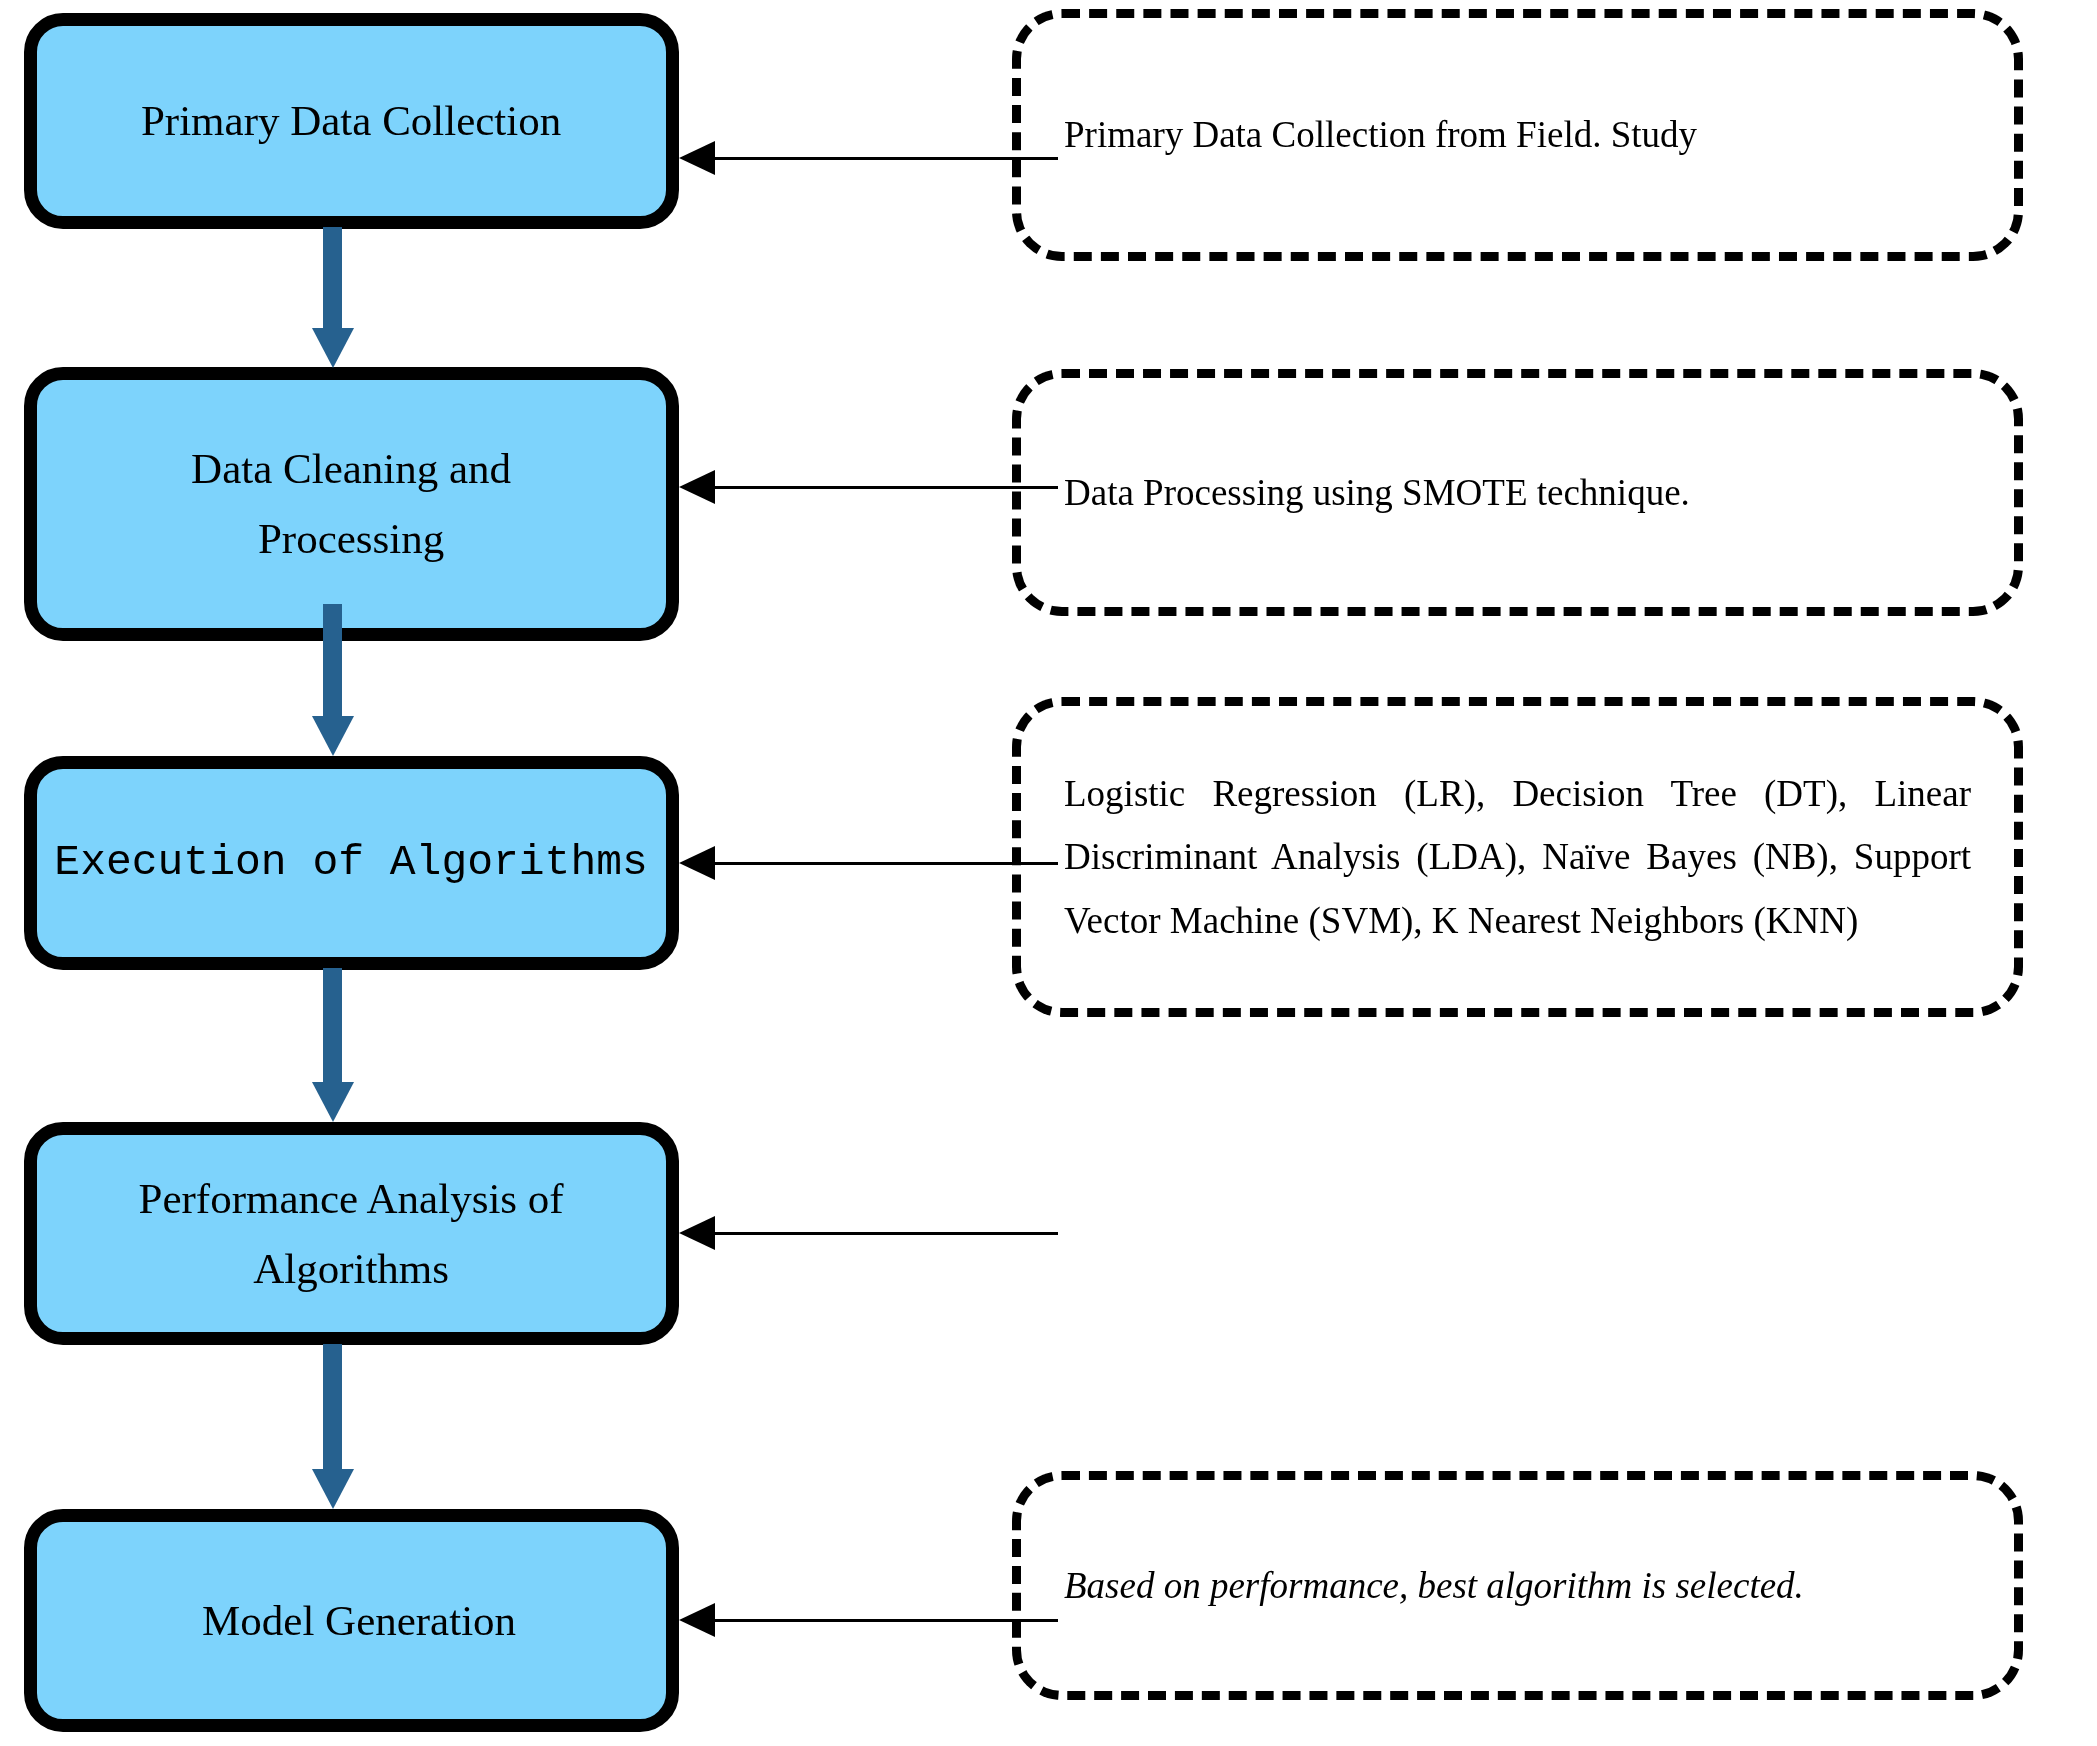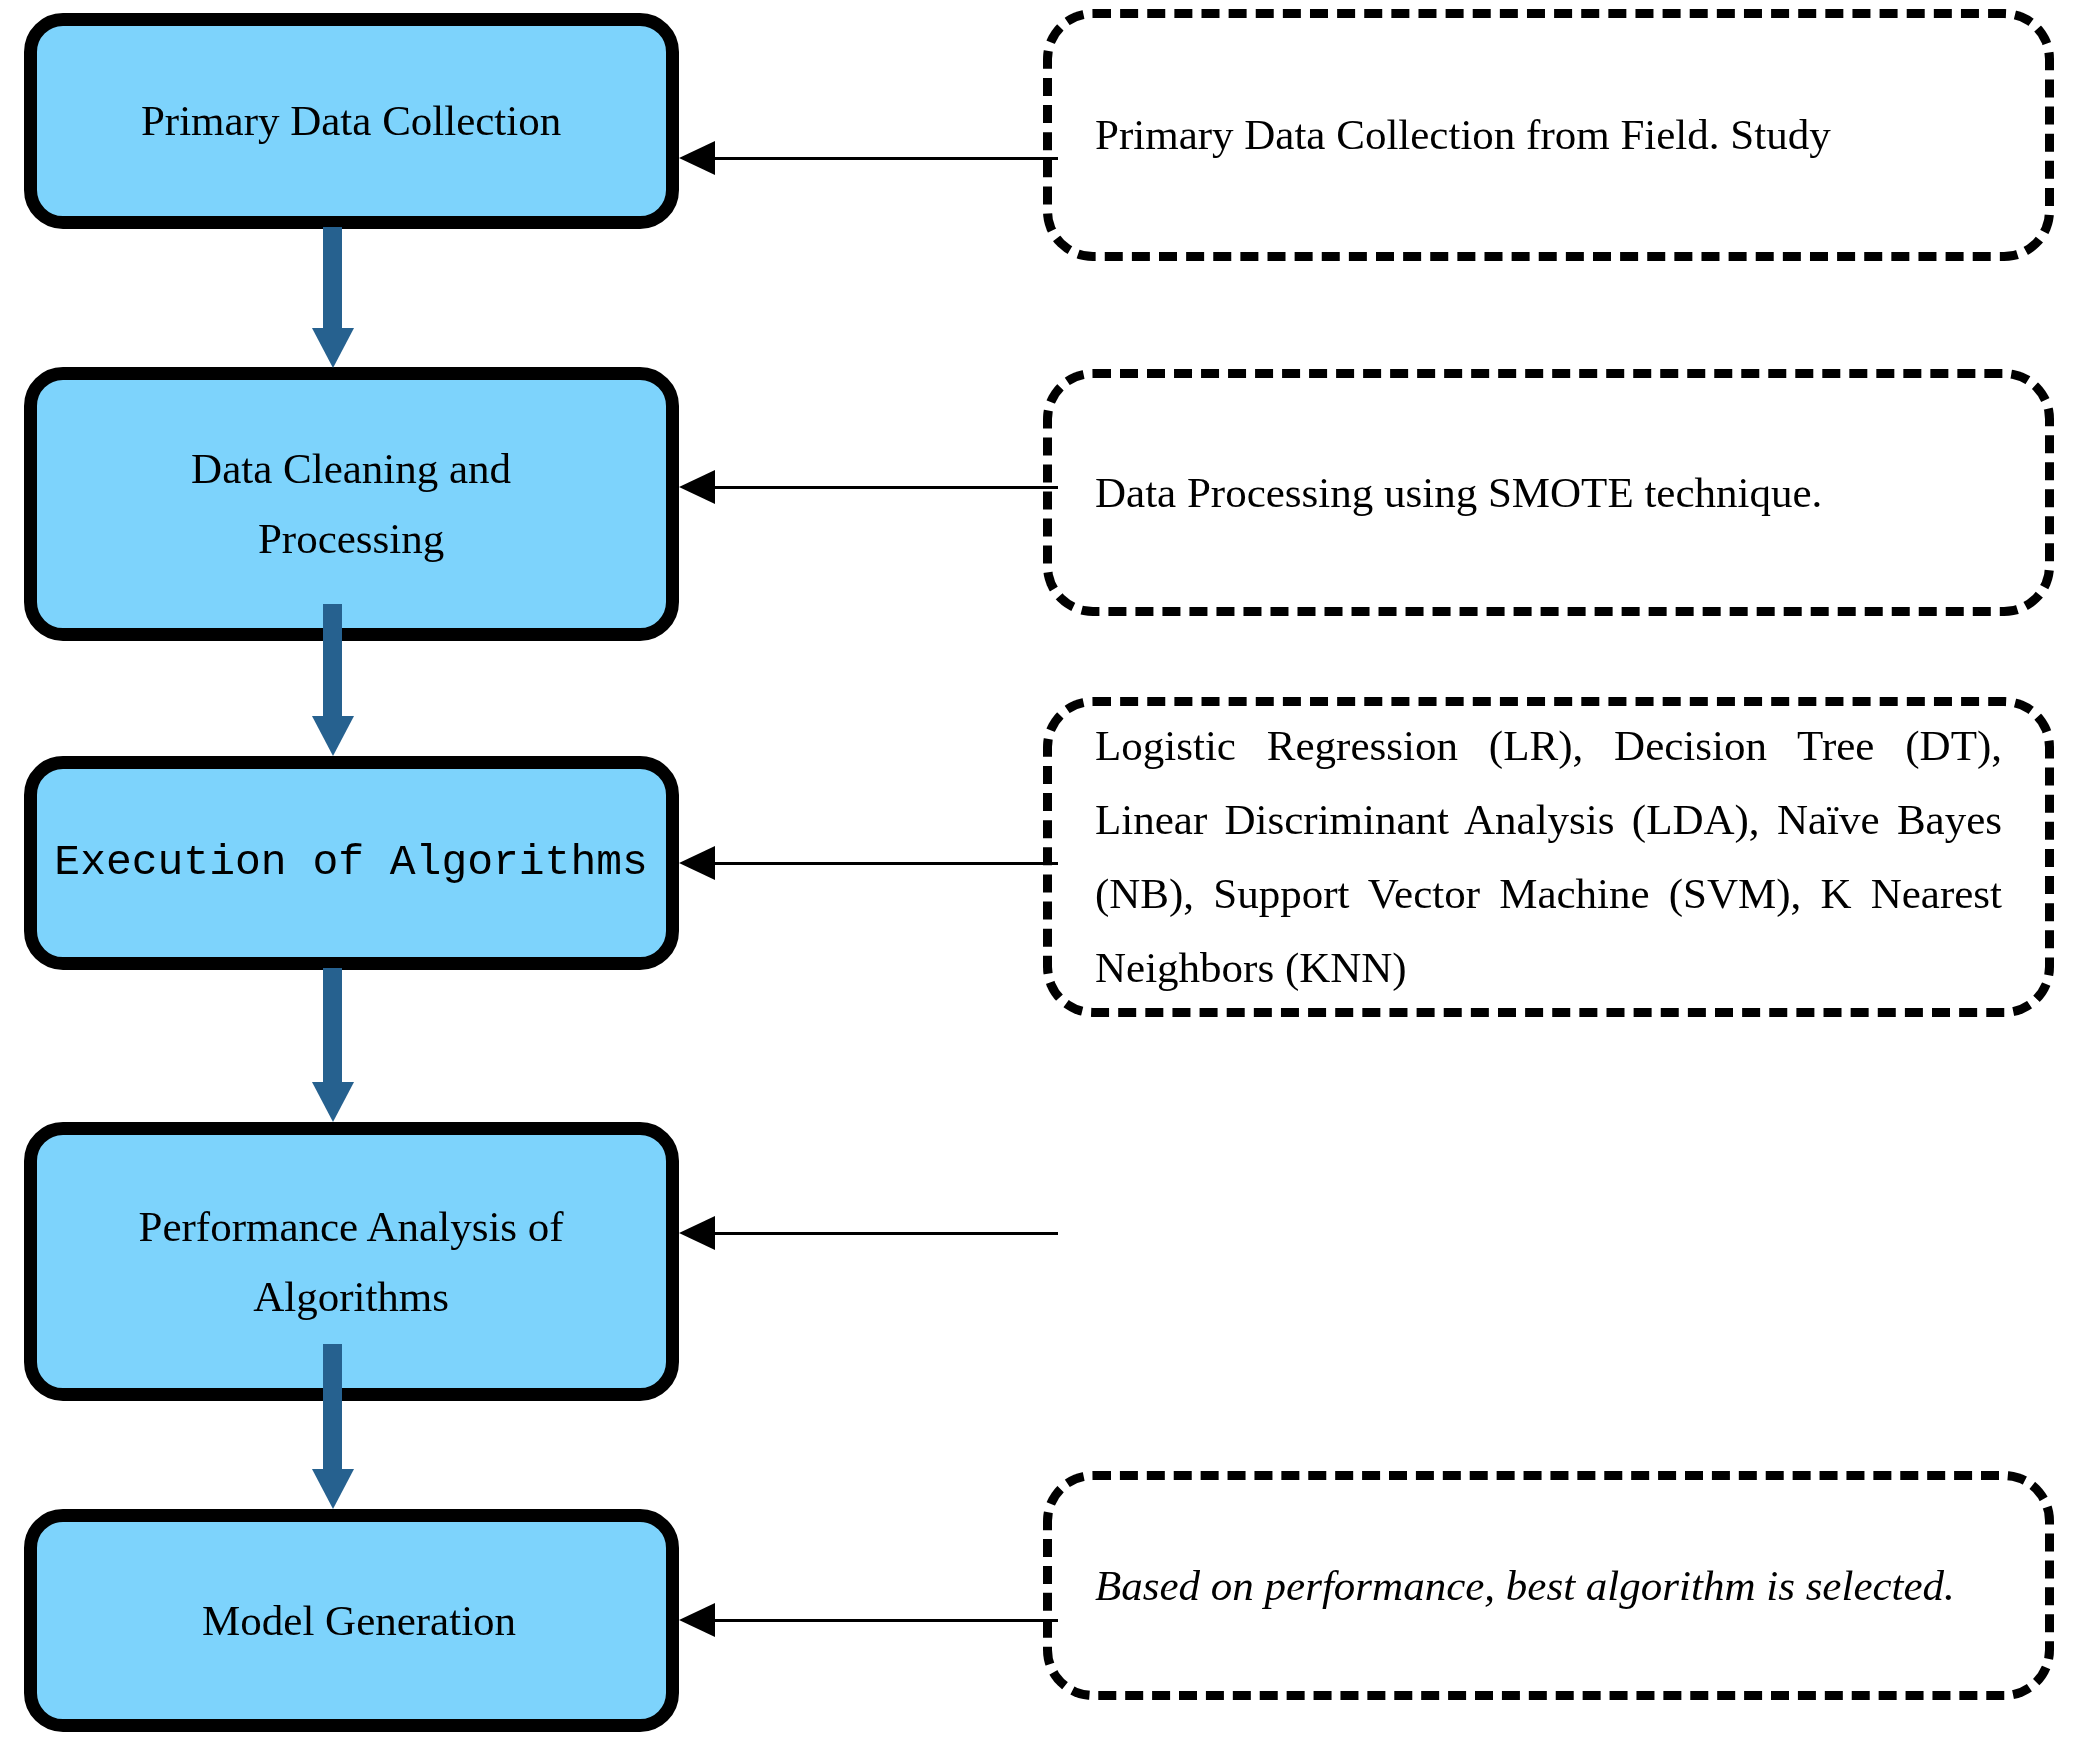--- a/index.html
+++ b/index.html
@@ -25,35 +25,35 @@
     display: flex;
     align-items: center;
     justify-content: center;
     font-size: 43px;
     line-height: 1.62;
   }
   .solid-box .label { white-space: pre-line; text-align: center; padding: 0 14.3px; }
   .box-1 { top: 13px;   height: 216px; }
   .box-2 { top: 367px;  height: 274px; }
   .box-3 { top: 756px; height: 214px; font-family: Liberation Mono, monospace; }
-  .box-4 { top: 1122px; height: 279px; }
+  .box-4 { top: 1122px; height: 223px; }
   .box-5 { top: 1509px; height: 223px; padding-left: 16px; }
 
   
   .dotted-box {
     position: absolute;
-    left: 1043px;
+    left: 1012px;
     width: 1011px;
     box-sizing: border-box;
     border: 9.3px dashed var(--outline-black, #000);
     border-radius: 50px;
     background: #fff;
     display: flex;
     align-items: center;
-    font-size: 43px;
+    font-size: 37px;
     line-height: 1.72;
   }
   .dotted-box .note { padding: 0 43px; width: 100%; }
   .dotted-box.justify .note { text-align: justify; }
   .note-1 { top: 9.3px;   height: 252px; }
   .note-2 { top: 369px;  height: 247px; }
   .note-3 { top: 697px;  height: 320px; }
   .note-4 { top: 1105px; height: 227px; }
   .note-5 { top: 1471px; height: 229px; font-style: italic; }
 

